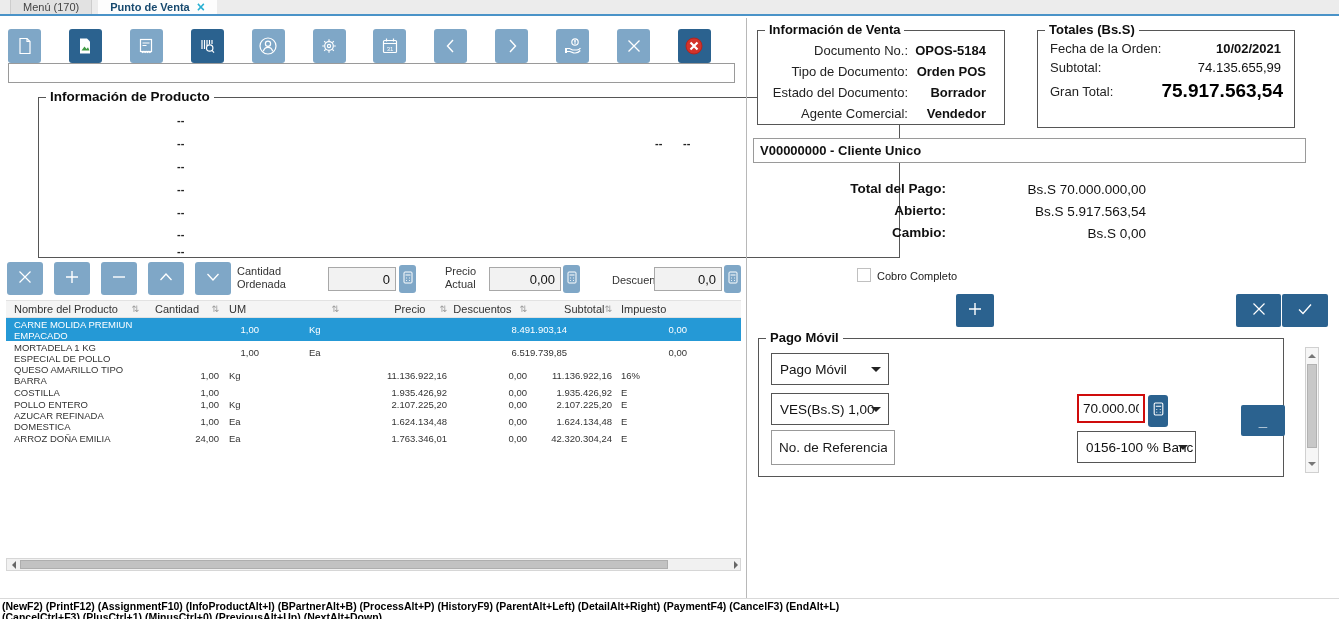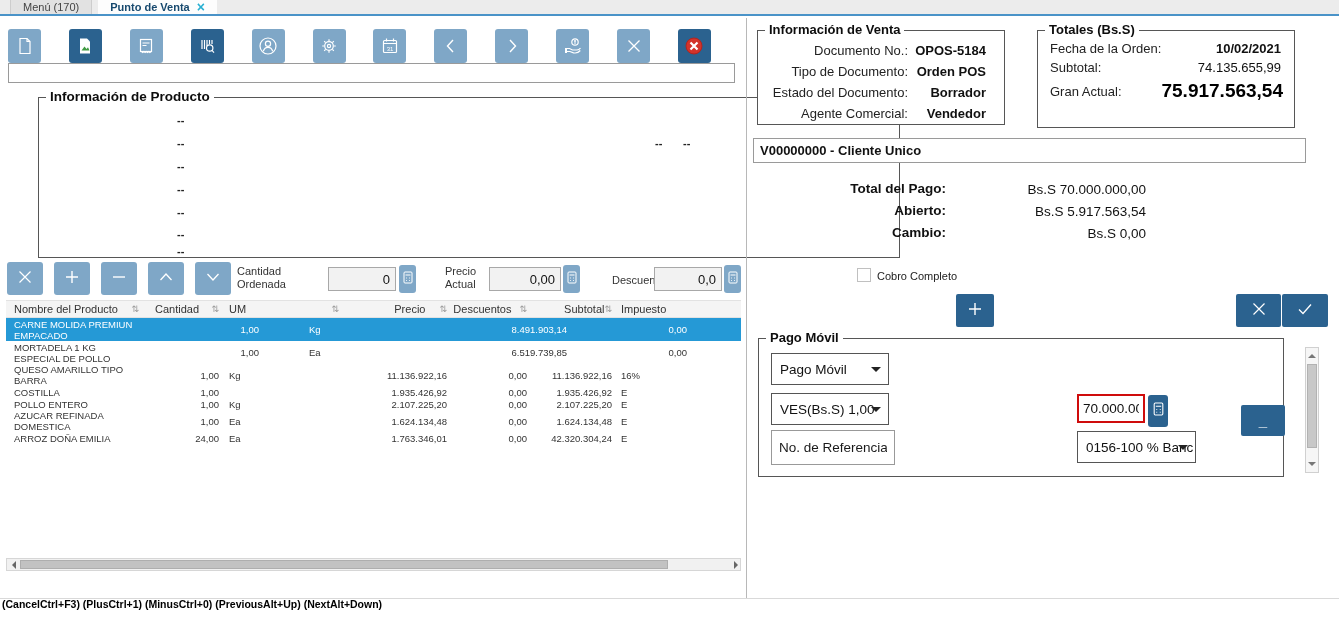--- a/index.html
+++ b/index.html
@@ -432,21 +432,21 @@
   <div style="padding-top:8px;">
     <div class="totrow">
         <span class="lab">Fecha de la Orden:</span>
         <span class="val bold">10/02/2021</span>
       </div>
     <div class="totrow">
         <span class="lab">Subtotal:</span>
         <span class="val">74.135.655,99</span>
       </div>
     <div class="granrow">
-        <span class="lab">Gran Actual:</span>
+        <span class="lab">Gran Total:</span>
         <span class="val">75.917.563,54</span>
       </div>
   </div>
 </div>
 
 <input class="customer-input" type="text" value="V00000000 - Cliente Unico" style="">
 
 <div class="paylab" style="top:181px;">Total del Pago:</div>
 <div class="payval" style="top:182px;">Bs.S 70.000.000,00</div>
 <div class="paylab" style="top:203px;">Abierto:</div>
@@ -502,14 +502,15 @@
     </div>
 
   <div class="vscroll" style="left:546px; top:8px; height:126px;">
     <div class="varr up"></div>
     <div class="vthumb" style="top:16px; height:84px;"></div>
     <div class="varr down"></div>
   </div>
 </div>
 
 <div class="statusbar">
+  <div class="statusline" style="margin-top:2px;">(NewF2) (PrintF12) (AssignmentF10) (InfoProductAlt+I) (BPartnerAlt+B) (ProcessAlt+P) (HistoryF9) (ParentAlt+Left) (DetailAlt+Right) (PaymentF4) (CancelF3) (EndAlt+L)</div>
   <div class="statusline">(CancelCtrl+F3) (PlusCtrl+1) (MinusCtrl+0) (PreviousAlt+Up) (NextAlt+Down)</div>
 </div>
 
 </body></html>

